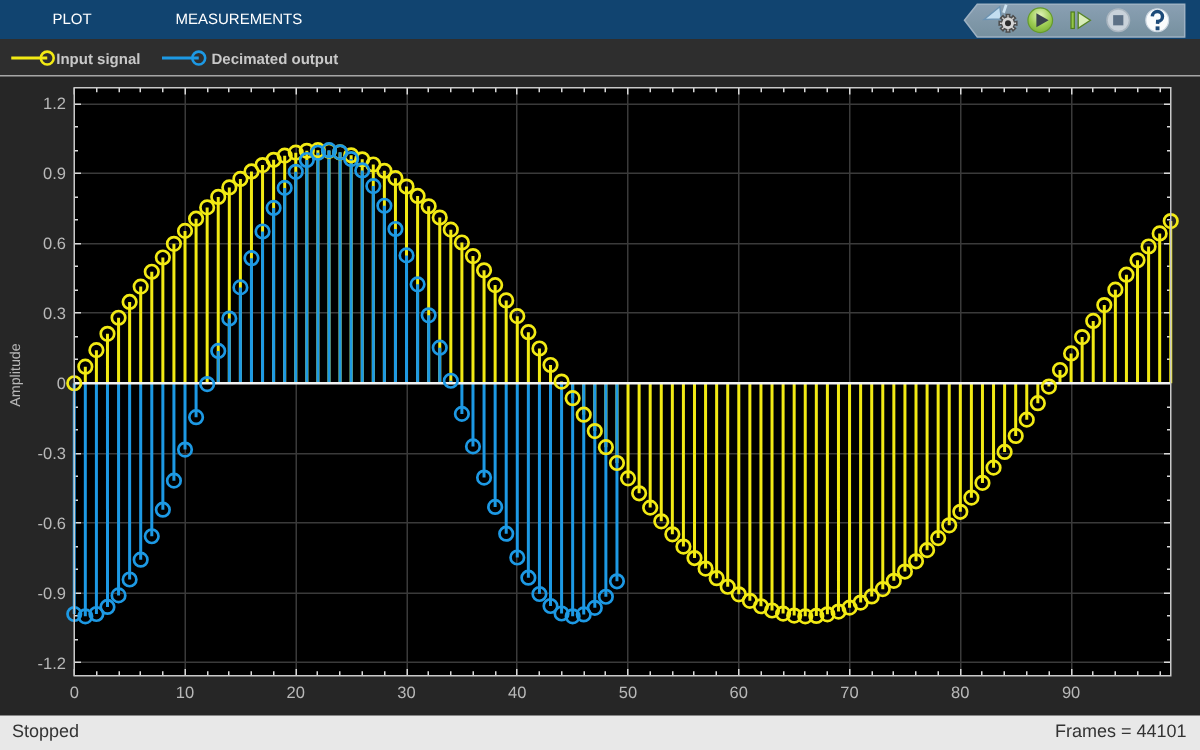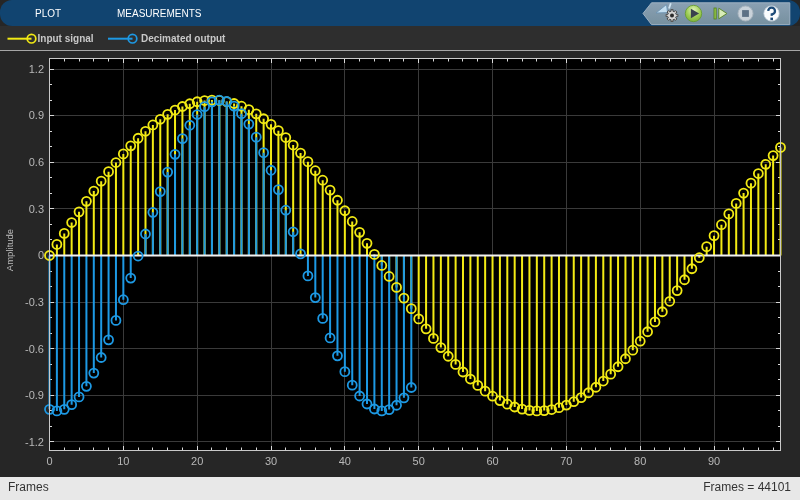--- a/index.html
+++ b/index.html
@@ -1,17 +1,17 @@
 <!DOCTYPE html>
 <html><head>
 <meta charset="utf-8">
 <style>
 html,body{margin:0;padding:0;}
 body{width:800px;height:500px;position:relative;overflow:hidden;background:#262626;font-family:"Liberation Sans",sans-serif;}
-#toolstrip{position:absolute;left:0;top:0;width:800px;height:26px;background:#114470;border-radius:12px;}
+#toolstrip{position:absolute;left:0;top:0;width:800px;height:26px;background:#114470;}
 .tab{position:absolute;top:0;height:26px;line-height:27px;color:#ffffff;font-size:10px;}
 #legendbar{position:absolute;left:0;top:26px;width:800px;height:24px;background:#2e2e2e;border-bottom:1px solid #a6a6a6;}
 #status{position:absolute;left:0;top:476.5px;width:800px;height:23.5px;background:#e8e8e8;color:#333333;font-size:12px;}
 #status .l{position:absolute;left:8px;top:3.5px;}
 #status .r{position:absolute;right:9px;top:3.5px;margin-left:22px;}
 </style>
 </head>
 <body>
 <div id="toolstrip">
 <div class="tab" style="left:35px">PLOT</div>
@@ -243,15 +243,15 @@
       <text x="344.85" y="465" text-anchor="middle">40</text>
       <text x="418.69" y="465" text-anchor="middle">50</text>
       <text x="492.53" y="465" text-anchor="middle">60</text>
       <text x="566.37" y="465" text-anchor="middle">70</text>
       <text x="640.21" y="465" text-anchor="middle">80</text>
       <text x="714.05" y="465" text-anchor="middle">90</text>
     </g>
 <text x="13" y="250" fill="#b8b8b8" font-size="9.5px" font-family="Liberation Sans, sans-serif" text-anchor="middle" transform="rotate(-90 13 250)">Amplitude</text>
 </svg>
 <div id="status">
-    <span class="l">Frames</span>
+    <span class="l">Stopped</span>
     <span class="r">Frames = 44101</span>
   </div>
 
 </body></html>

